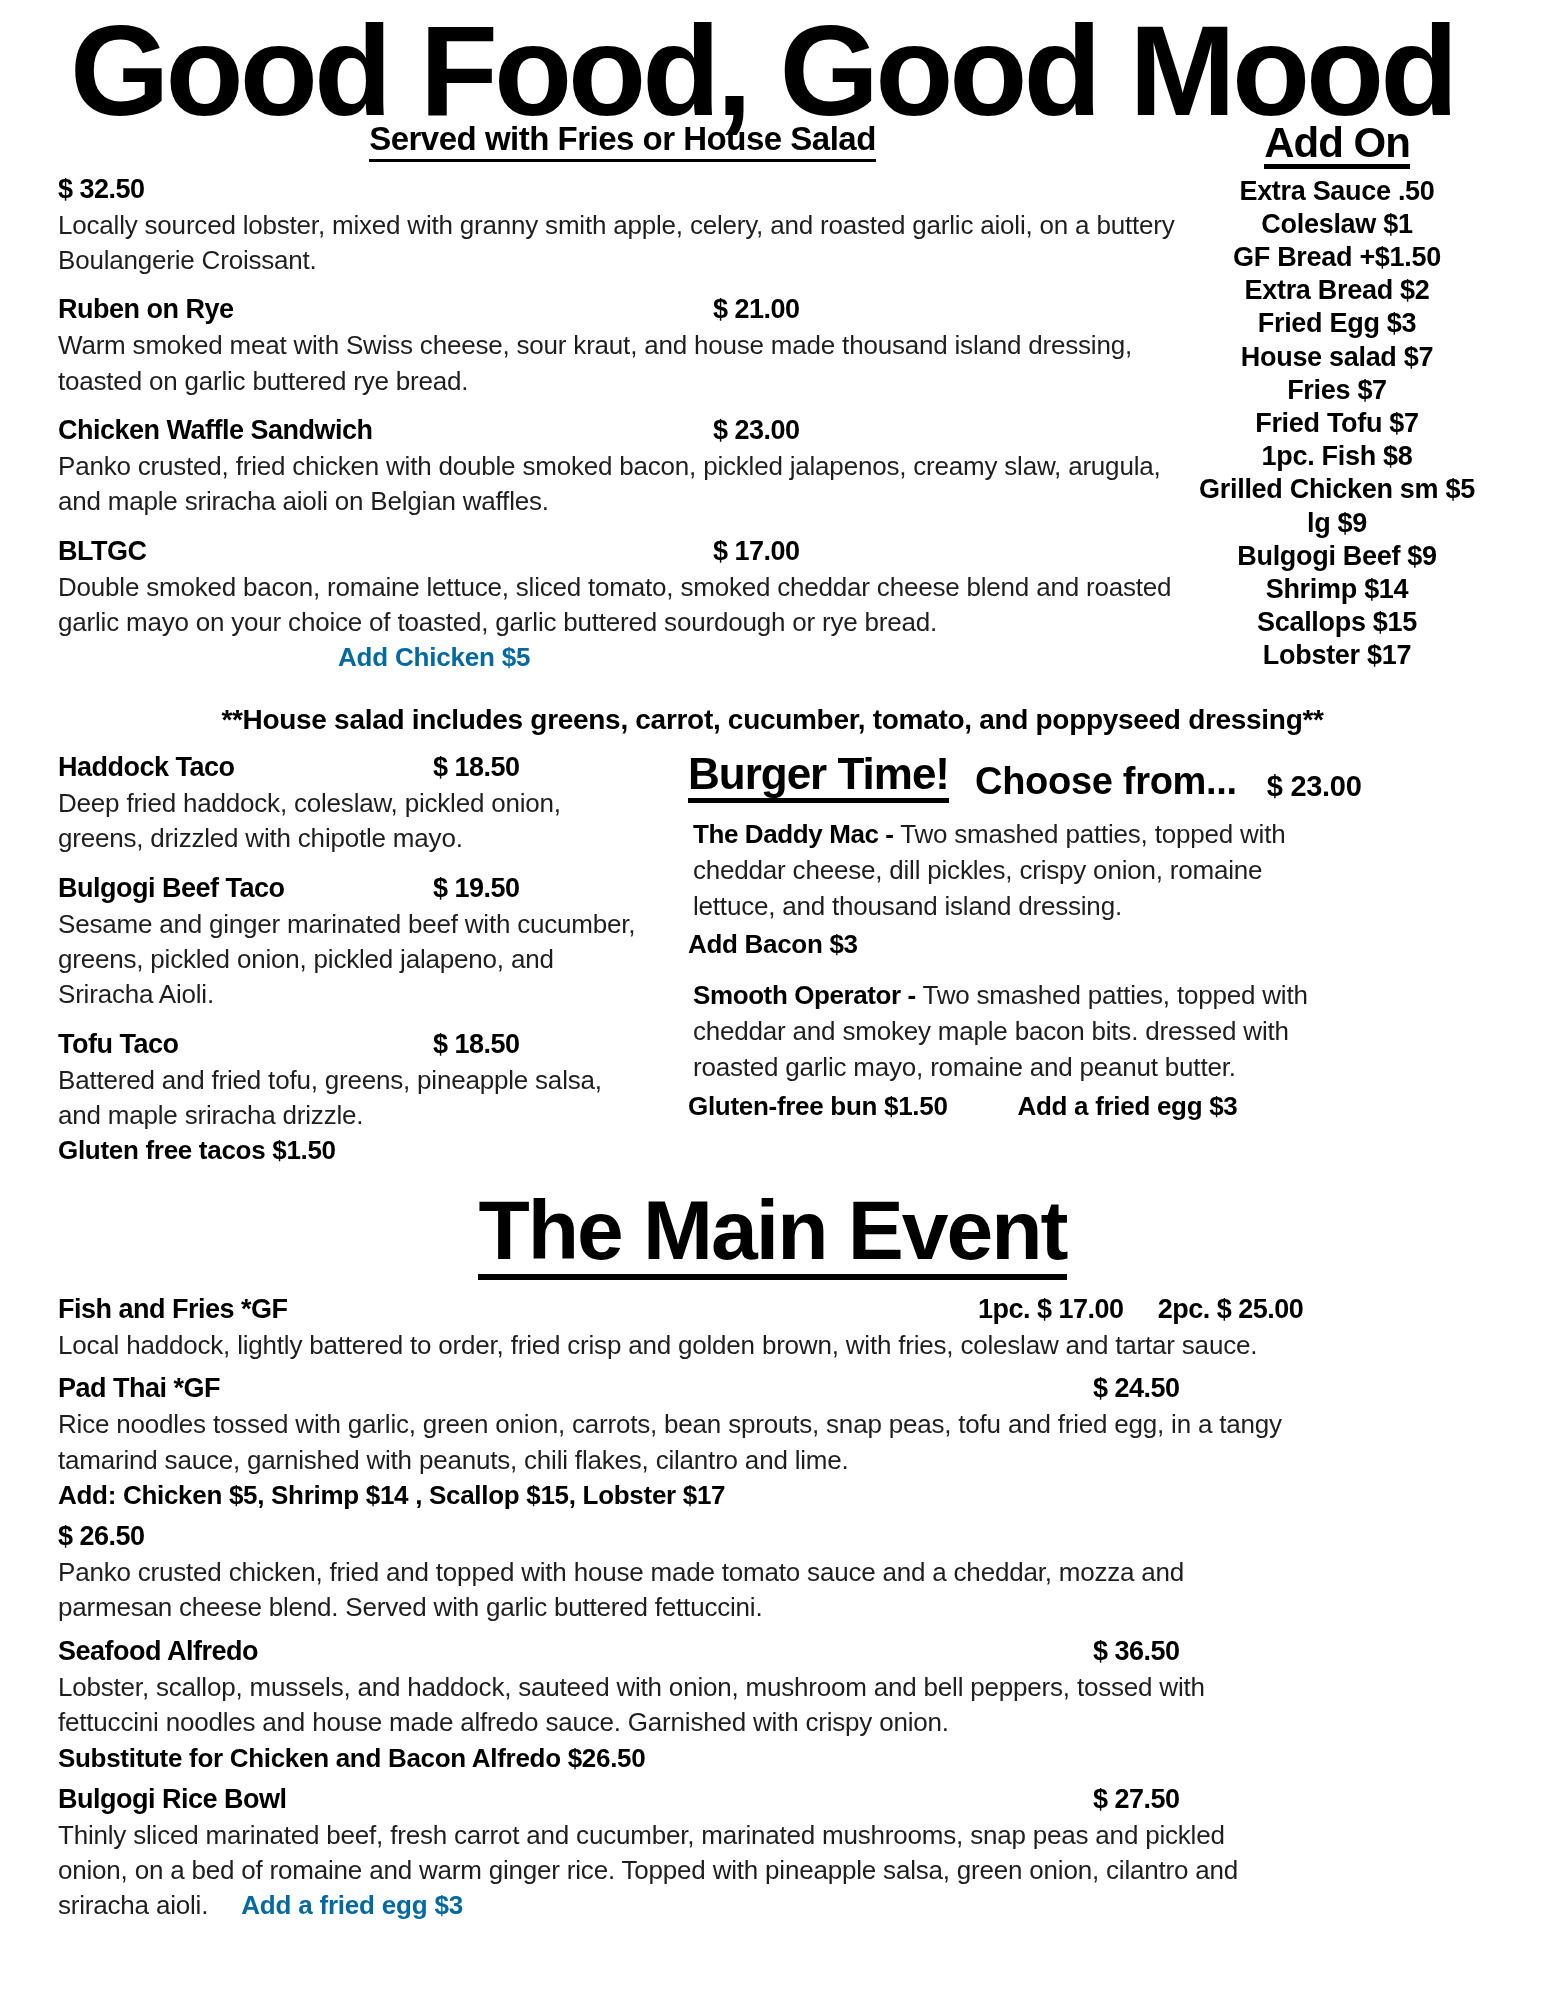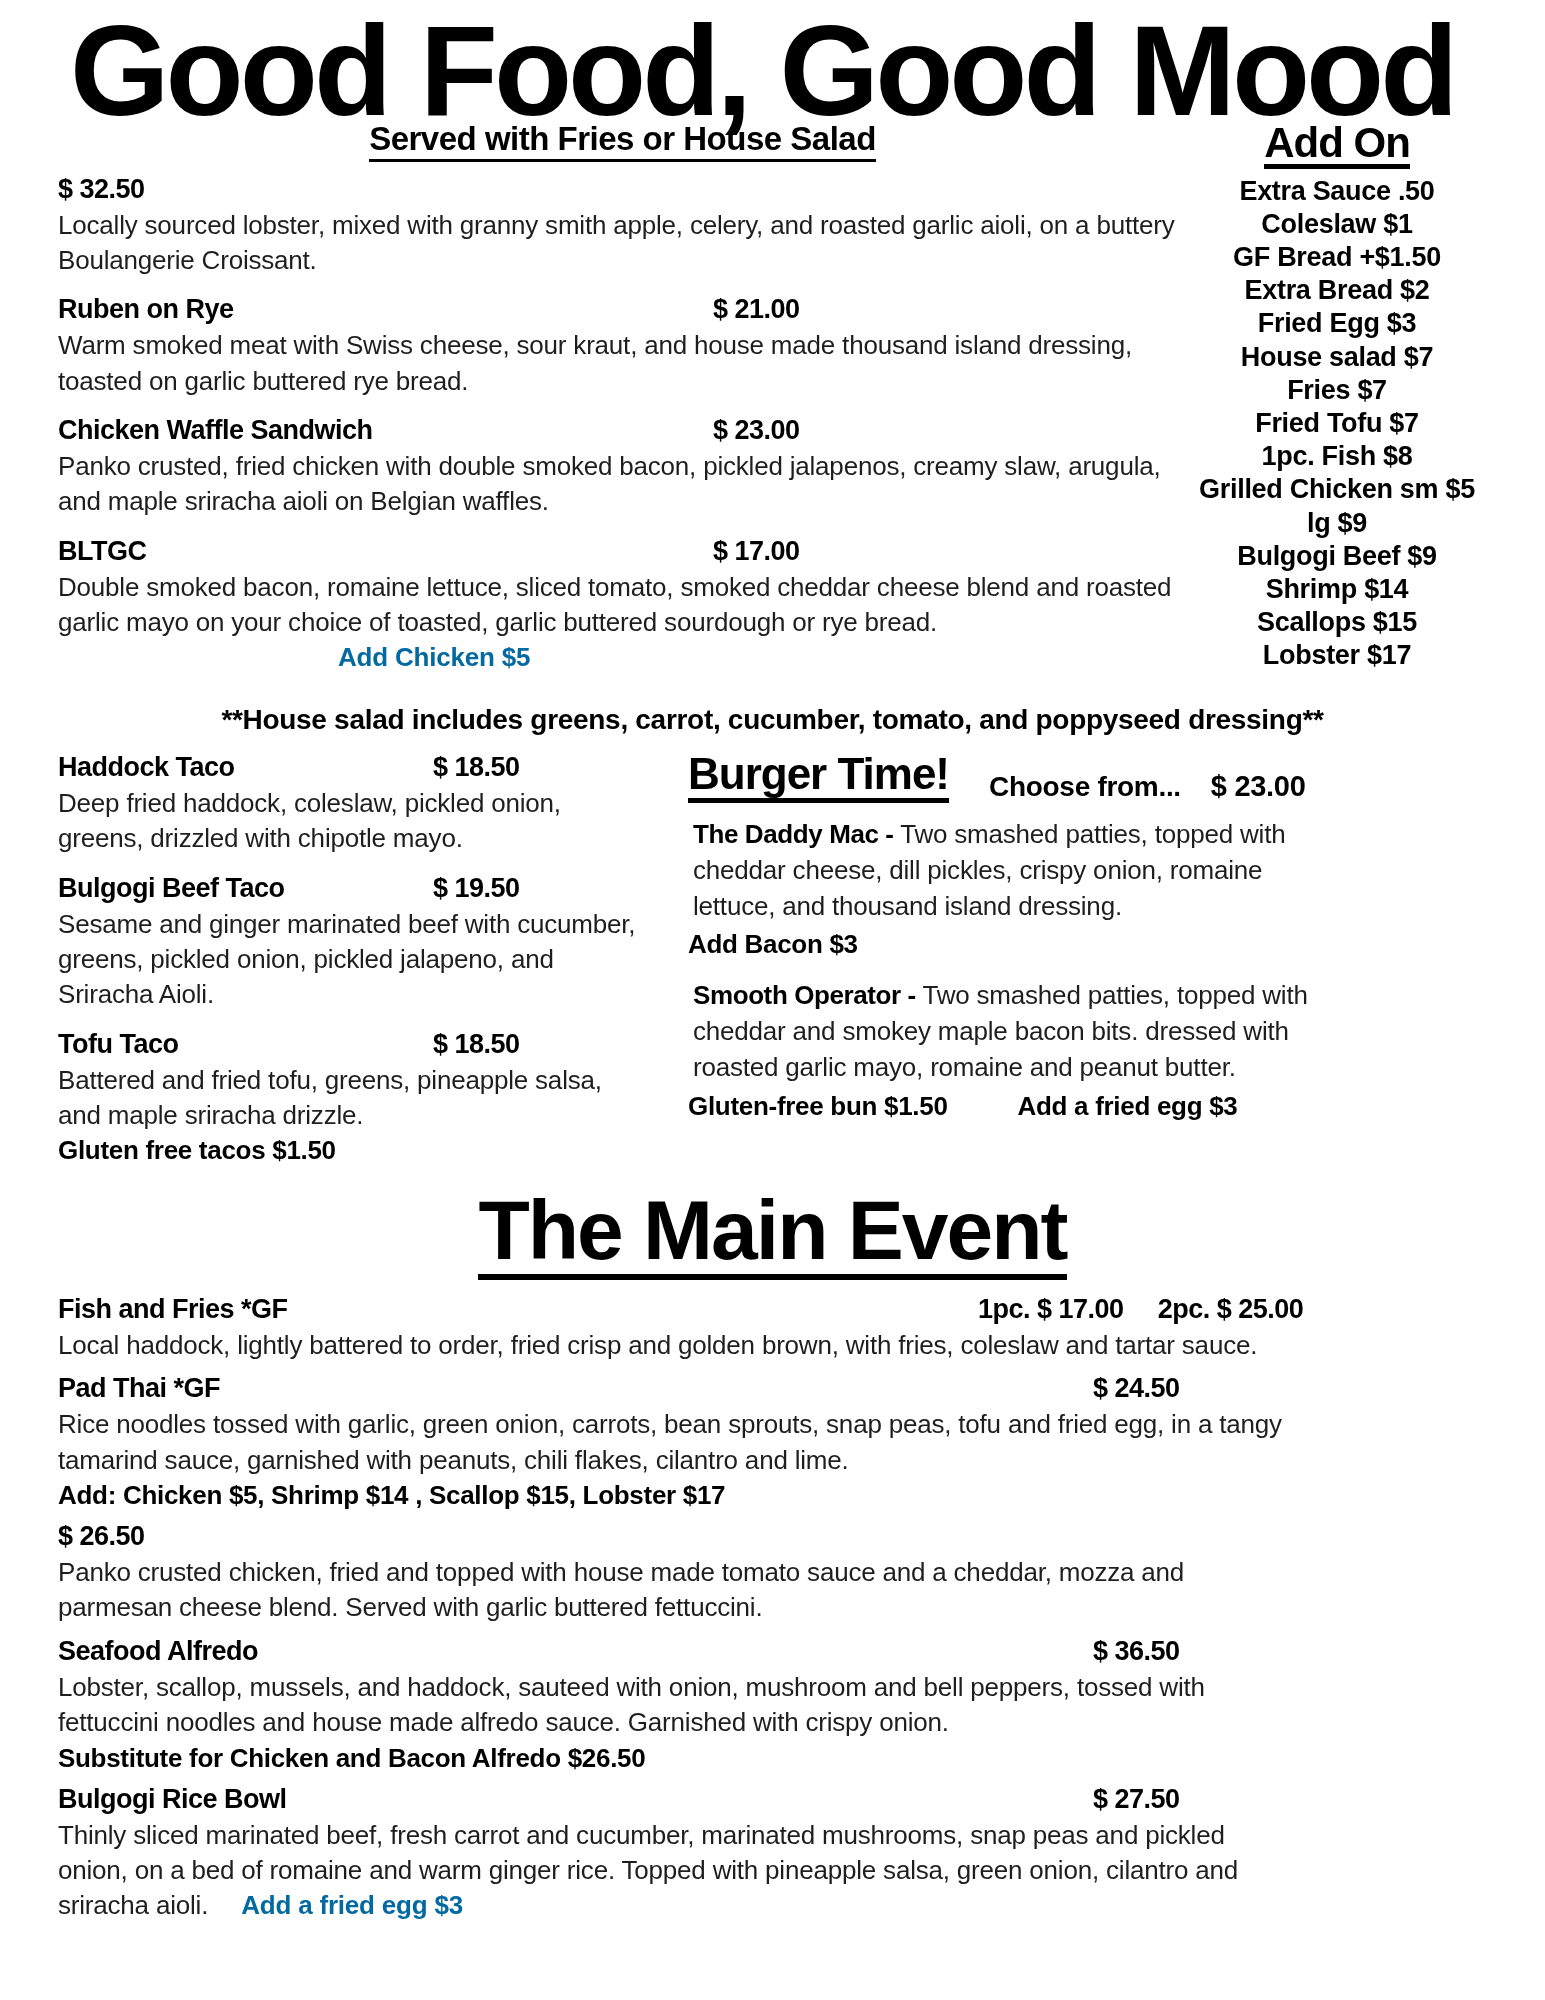--- a/index.html
+++ b/index.html
@@ -60,21 +60,21 @@
 
   
   .two-col { display: grid; grid-template-columns: 590px 1fr; column-gap: 40px; }
   .taco-col .item-desc { max-width: 590px; }
 
   .burger-head { display: flex; align-items: flex-end; margin: 0 0 14px 0; }
   .burger-title {
     display: inline-block; font-size: 44px; font-weight: bold; letter-spacing: -1px;
     border-bottom: 5px solid #000; line-height: 1.0; padding-bottom: 2px;
   }
-  .burger-choose { font-size: 28px; font-weight: bold; margin-left: 40px; letter-spacing: -0.3px; }
+  .burger-choose { font-size: 38px; font-weight: bold; margin-left: 26px; letter-spacing: -0.3px; }
   .burger-price  { font-size: 29px; font-weight: bold; margin-left: 30px; letter-spacing: -0.3px; }
   .burger-item { margin-bottom: 18px; }
   .burger-desc { margin: 5px; font-size: 26px; line-height: 1.38; color: #1e1e1e; max-width: 645px; letter-spacing: -0.2px; }
   .burger-desc .bname { font-weight: bold; color: #000; letter-spacing: -0.4px; }
 
   
   .main-heading { text-align: center; margin: 6px 0 14px 0; }
   .main-heading > span {
     display: inline-block; font-size: 84px; font-weight: bold; letter-spacing: -2px;
     border-bottom: 6px solid #000; line-height: 1.02; padding-bottom: 0;

